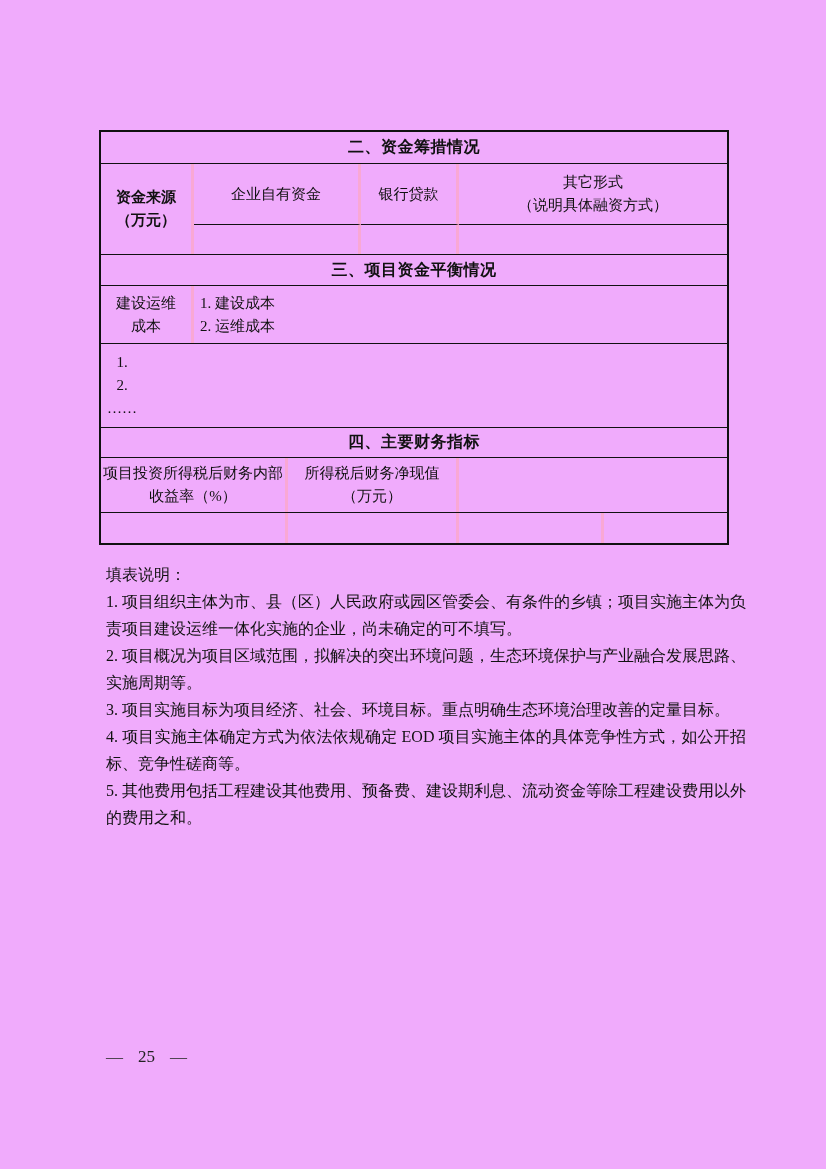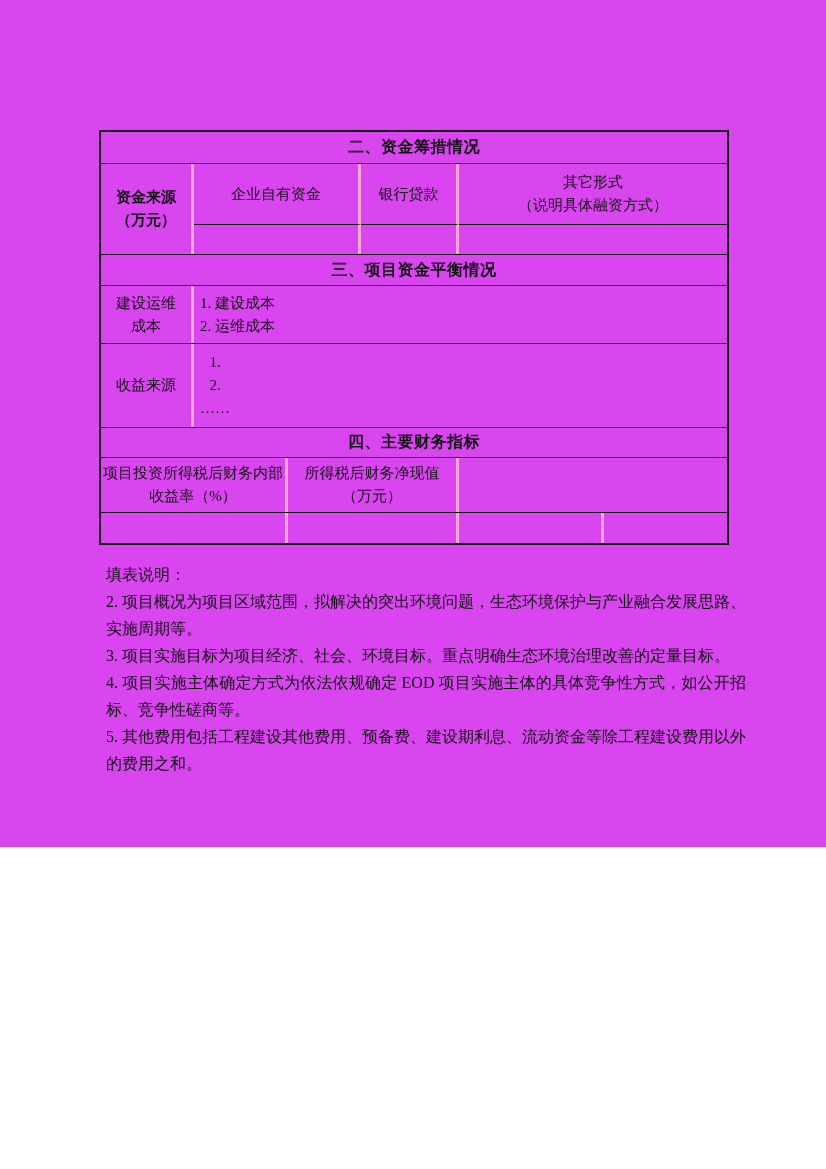--- a/index.html
+++ b/index.html
@@ -3,22 +3,22 @@
 <meta charset="utf-8">
 <style>
   html, body {
     margin: 0;
     padding: 0;
     background: #ffffff;
   }
   .page {
     position: relative;
     width: 826px;
-    height: 847px;
-    background: #d946ef;
+    height: 1169px;
+    background: #f0abfc;
     color: #111111;
     font-family: "Liberation Serif", "DejaVu Serif", serif;
     overflow: hidden;
   }
 
   
   .tbl {
     position: absolute;
     left: 99px;
     top: 130px;
@@ -116,21 +116,20 @@
     <div class="hdr hdr2 bt">三、项目资金平衡情况</div>
 
     <div class="grid g3a bt">
       <div class="cell br">建设运维
 成本</div>
       <div class="cell left">1. 建设成本
 2. 运维成本</div>
     </div>
 
     <div class="grid g3b bt">
-      <div class="cell br">收益来源</div>
       <div class="cell left">1.
 2.
 ……</div>
     </div>
 
     <div class="hdr hdr3 bt">四、主要财务指标</div>
 
     <div class="grid g4 bt">
       <div class="cell br">项目投资所得税后财务内部
 收益率（%）</div>
@@ -142,20 +141,21 @@
       <div class="cell br"></div>
       <div class="cell br"></div>
       <div class="cell br"></div>
       <div class="cell"></div>
     </div>
 
   </div>
 
   <div class="notes">
     <p>填表说明：</p>
+    <p>1. 项目组织主体为市、县（区）人民政府或园区管委会、有条件的乡镇；项目实施主体为负责项目建设运维一体化实施的企业，尚未确定的可不填写。</p>
     <p>2. 项目概况为项目区域范围，拟解决的突出环境问题，生态环境保护与产业融合发展思路、实施周期等。</p>
     <p>3. 项目实施目标为项目经济、社会、环境目标。重点明确生态环境治理改善的定量目标。</p>
     <p>4. 项目实施主体确定方式为依法依规确定 EOD 项目实施主体的具体竞争性方式，如公开招标、竞争性磋商等。</p>
     <p>5. 其他费用包括工程建设其他费用、预备费、建设期利息、流动资金等除工程建设费用以外的费用之和。</p>
   </div>
 
   <div class="footer">
     <span>—</span>
     <span class="num">25</span>
     <span>—</span>

